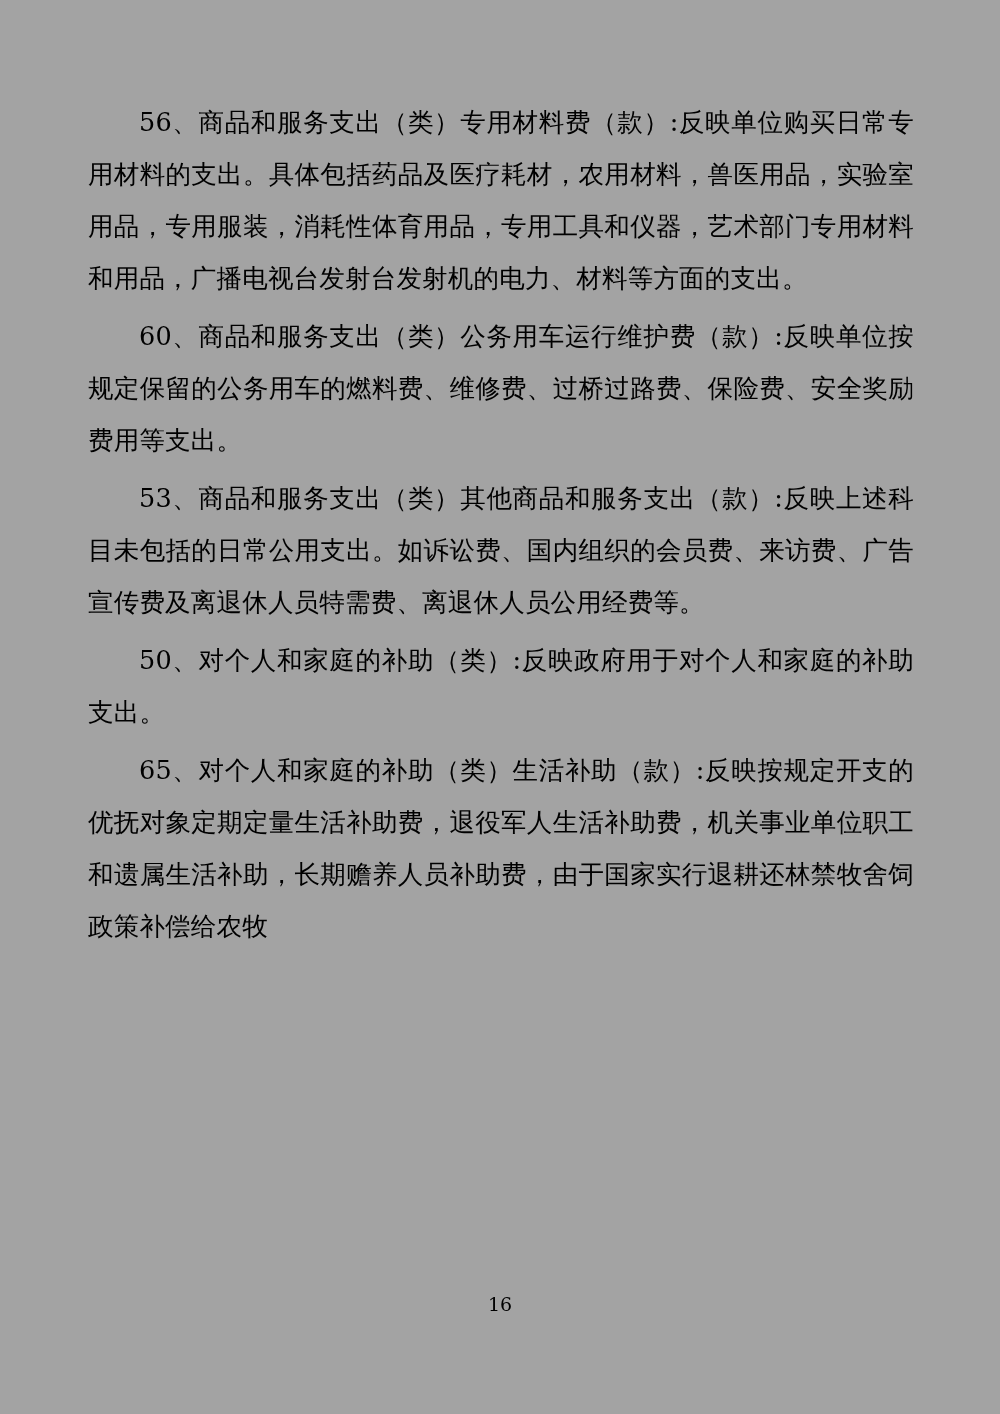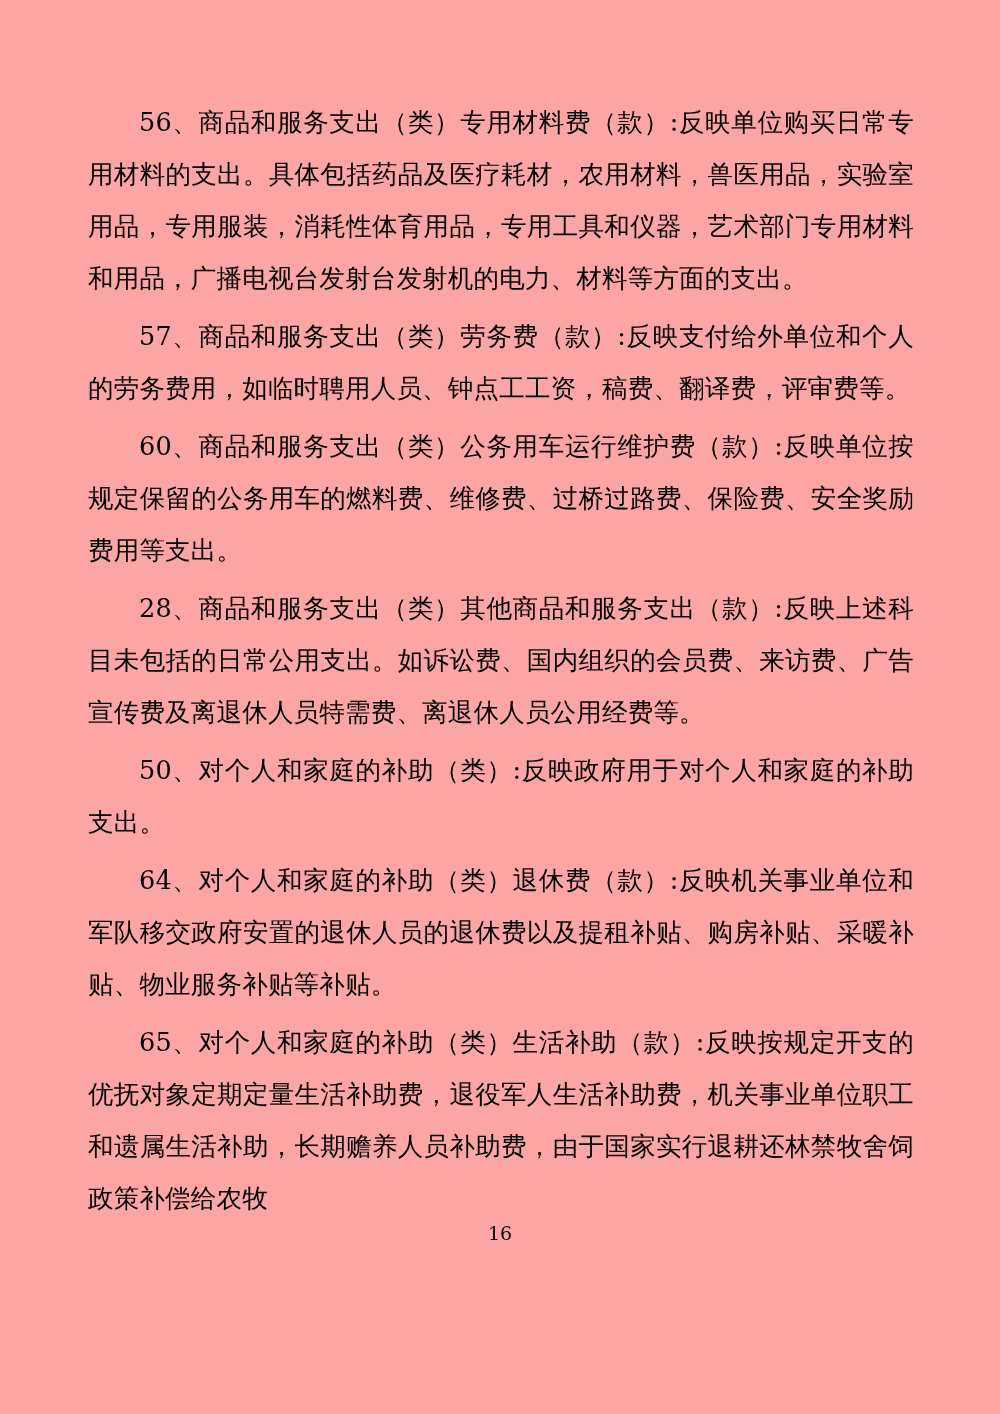--- a/index.html
+++ b/index.html
@@ -4,21 +4,21 @@
 <style>
   html, body {
     margin: 0;
     padding: 0;
     background: #ffffff;
   }
   .page {
     position: relative;
     width: 1000px;
     height: 1414px;
-    background: #fca5a5;
+    background: #a3a3a3;
     margin: 0 auto;
     overflow: hidden;
   }
   .content {
     position: absolute;
     left: 88px;
     top: 96px;
     width: 826px;
   }
   .para {
@@ -29,34 +29,32 @@
     text-align: justify;
     text-justify: inter-ideograph;
     text-indent: 2em;
     margin: 0 0 6px 0;
     letter-spacing: 0.2px;
   }
   .page-number {
     position: absolute;
     left: 0;
     right: 0;
-    top: 1222px;
+    top: 1293px;
     text-align: center;
     font-family: "DejaVu Serif", "Liberation Serif", serif;
     font-size: 19px;
     color: #000000;
   }
 </style>
 </head>
 <body>
 
 <div class="page">
   <div class="content">
     <p class="para">56、商品和服务支出（类）专用材料费（款）:反映单位购买日常专用材料的支出。具体包括药品及医疗耗材，农用材料，兽医用品，实验室用品，专用服装，消耗性体育用品，专用工具和仪器，艺术部门专用材料和用品，广播电视台发射台发射机的电力、材料等方面的支出。</p>
-    <p class="para">57、商品和服务支出（类）劳务费（款）:反映支付给外单位和个人的劳务费用，如临时聘用人员、钟点工工资，稿费、翻译费，评审费等。</p>
     <p class="para">60、商品和服务支出（类）公务用车运行维护费（款）:反映单位按规定保留的公务用车的燃料费、维修费、过桥过路费、保险费、安全奖励费用等支出。</p>
-    <p class="para">28、商品和服务支出（类）其他商品和服务支出（款）:反映上述科目未包括的日常公用支出。如诉讼费、国内组织的会员费、来访费、广告宣传费及离退休人员特需费、离退休人员公用经费等。</p>
+    <p class="para">53、商品和服务支出（类）其他商品和服务支出（款）:反映上述科目未包括的日常公用支出。如诉讼费、国内组织的会员费、来访费、广告宣传费及离退休人员特需费、离退休人员公用经费等。</p>
     <p class="para">50、对个人和家庭的补助（类）:反映政府用于对个人和家庭的补助支出。</p>
-    <p class="para">64、对个人和家庭的补助（类）退休费（款）:反映机关事业单位和军队移交政府安置的退休人员的退休费以及提租补贴、购房补贴、采暖补贴、物业服务补贴等补贴。</p>
     <p class="para">65、对个人和家庭的补助（类）生活补助（款）:反映按规定开支的优抚对象定期定量生活补助费，退役军人生活补助费，机关事业单位职工和遗属生活补助，长期赡养人员补助费，由于国家实行退耕还林禁牧舍饲政策补偿给农牧</p>
   </div>
   <div class="page-number">16</div>
 </div>
 
 </body></html>

